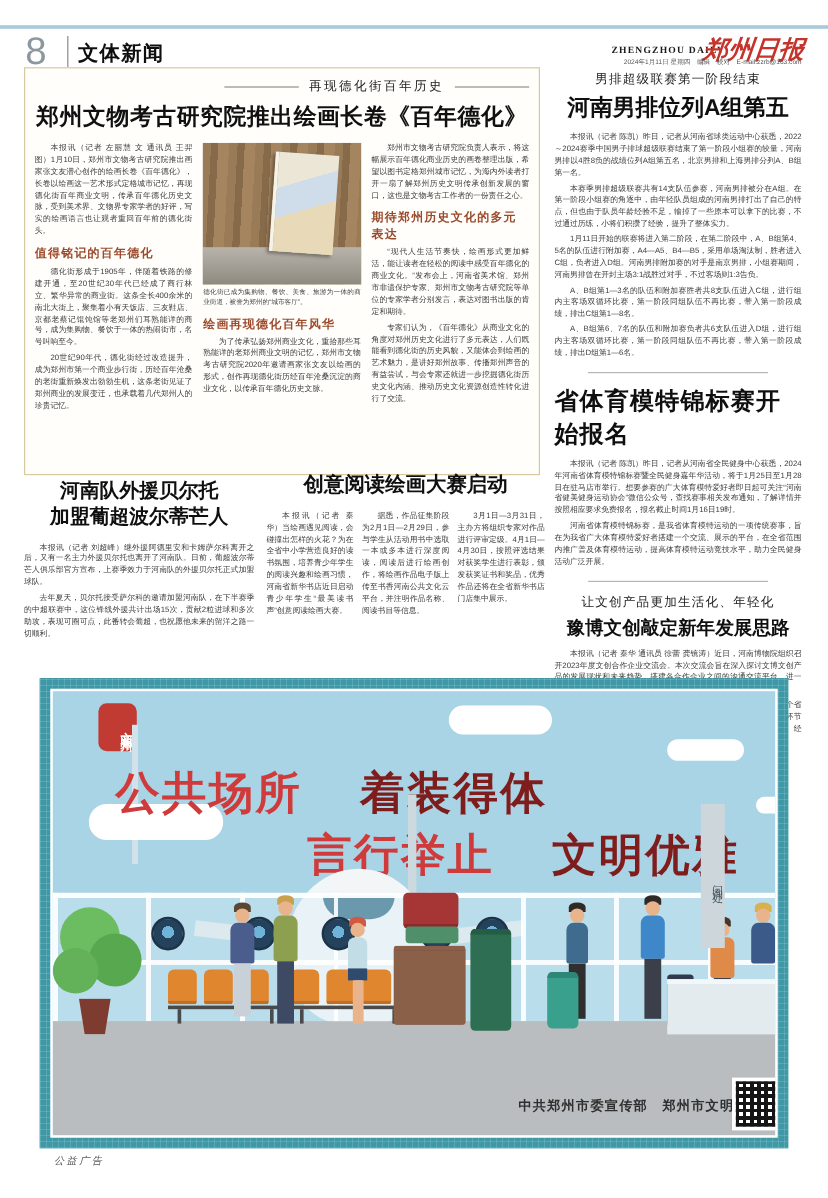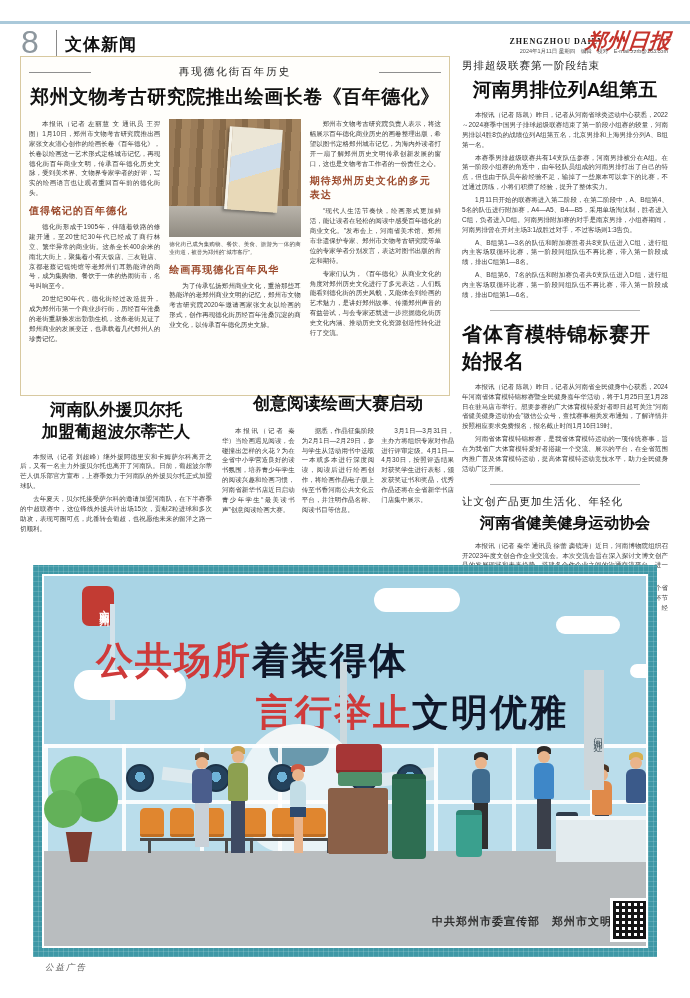--- a/index.html
+++ b/index.html
@@ -9,21 +9,21 @@
   .top-rule{position:absolute;left:0;top:21px;width:690px;height:3px;background:#aac9da;}
   .page-num{position:absolute;left:21px;top:24px;font-size:32px;color:#8d979e;font-weight:400;}
   .head-divider{position:absolute;left:56px;top:30px;width:1px;height:27px;background:#8a8a8a;}
   .section-title{position:absolute;left:65px;top:33px;font-size:17px;font-weight:bold;color:#0e0e0e;letter-spacing:1px;}
   .masthead-en{position:absolute;right:86px;top:37px;font-size:8px;font-weight:bold;letter-spacing:1px;color:#1a1a1a;font-family:"Liberation Serif","DejaVu Serif",serif;}
   .masthead-cn{position:absolute;right:20px;top:27px;font-size:21px;font-weight:bold;font-style:italic;color:#c5342c;font-family:"DejaVu Serif","Liberation Serif",serif;transform:skewX(-6deg);}
   .dateline{position:absolute;right:22px;top:48px;font-size:5.5px;color:#555;}
   
   .main-article{position:absolute;left:20px;top:56px;width:430px;height:340px;border:1px solid #d8c9a0;
                 box-sizing:border-box;padding:6px 8px;background:#fffefb;}
-  .kicker-row{display:flex;align-items:center;justify-content:space-between;margin-top:2px;}
+  .kicker-row{display:flex;align-items:center;justify-content:flex-end;margin-top:2px;}
   .kicker-row .kline{width:62px;height:1px;background:#8f8f8f;}
   .kicker-row .ktext{font-size:10.5px;color:#222;margin:0 9px;letter-spacing:2px;}
   .main-headline{font-size:19px;font-weight:bold;text-align:center;color:#101010;margin-top:5px;letter-spacing:0.5px;}
   .cols{display:flex;gap:9px;margin-top:9px;height:252px;overflow:hidden;}
   .col{flex:1;min-width:0;}
   p.body{font-size:6.5px;line-height:1.52;text-align:justify;color:#3b3b3b;margin:0 0 3px;text-indent:13px;}
   .subhead{font-size:10px;font-weight:bold;color:#9c4a2c;margin:6px 0 4px;letter-spacing:1px;}
   .photo{position:relative;height:118px;overflow:hidden;margin:0 0 3px;
          background:repeating-linear-gradient(93deg,#9a7b58 0 7px,#876a49 7px 13px,#a5855f 13px 22px);}
   .photo .ptable{position:absolute;bottom:0;left:0;right:0;height:26%;background:linear-gradient(#b9b4ab,#8f8a80);}
@@ -34,41 +34,41 @@
   
   .sec-bello{position:absolute;left:20px;top:398px;width:192px;}
   .sec-bello h3{font-size:16.5px;font-weight:bold;text-align:center;color:#0f0f0f;margin:0;line-height:1.35;}
   .sec-bello .bodywrap{margin-top:9px;}
   .sec-reading{position:absolute;left:222px;top:392px;width:232px;}
   .sec-reading h3{font-size:17px;font-weight:bold;text-align:center;color:#0f0f0f;margin:0;line-height:1.4;}
   .sec-reading .rcols{display:flex;gap:7px;margin-top:10px;height:96px;overflow:hidden;}
   .sec-reading .rcol{flex:1;min-width:0;}
   
   .right-col{position:absolute;left:462px;top:56px;width:206px;}
-  .kicker2{font-size:10.5px;text-align:left;color:#1d1d1d;margin:3px 0 4px;letter-spacing:1px;}
+  .kicker2{font-size:10.5px;text-align:center;color:#1d1d1d;margin:3px 0 4px;letter-spacing:1px;}
   .rc-headline{font-size:19px;font-weight:bold;text-align:center;color:#0f0f0f;margin:0 0 7px;}
   .rc-headline2{font-size:20px;font-weight:bold;text-align:left;color:#0f0f0f;margin:0 0 7px;letter-spacing:1px;}
   .rc-headline3{font-size:15.5px;font-weight:bold;text-align:center;color:#0f0f0f;margin:2px 0 7px;}
   .divider{width:150px;height:1px;background:#b5b5b5;margin:10px auto;}
   
   .ad{position:absolute;left:33px;top:565px;width:624px;height:392px;box-sizing:border-box;padding:9px;
       background-color:#3e98a6;
       background-image:repeating-linear-gradient(0deg,rgba(255,255,255,.14) 0 1px,transparent 1px 5px),
                        repeating-linear-gradient(90deg,rgba(255,255,255,.14) 0 1px,transparent 1px 5px);}
   .ad-inner{position:relative;width:100%;height:100%;background:#a9d4e5;border:2px solid #ffffff;
             box-sizing:border-box;overflow:hidden;}
   .stamp{position:absolute;left:38px;top:10px;width:32px;height:40px;background:#c23b33;border-radius:7px;
          color:#fff;writing-mode:vertical-rl;font-size:10px;font-weight:bold;line-height:12px;
          padding:6px 4px;box-sizing:border-box;letter-spacing:2px;text-align:center;}
   .pole{position:absolute;left:66px;top:28px;width:5px;height:116px;background:#d3e2ea;}
   .cloud{position:absolute;background:#fff;border-radius:999px;}
   .slogan{position:absolute;font-weight:bold;letter-spacing:2px;white-space:nowrap;
           font-family:"DejaVu Serif","Liberation Serif",serif;font-size:37px;}
   .slogan .red{color:#cf3a3a;}
-  .slogan .dark{color:#0f172a;}
+  .slogan .dark{color:#7f1d1d;margin-left:48px;}
   .glass{position:absolute;left:0;top:168px;width:100%;height:107px;
          background-color:rgba(219,238,246,.35);
          background-image:repeating-linear-gradient(90deg,rgba(255,255,255,.9) 0 4px,transparent 4px 78px),
                           linear-gradient(180deg,rgba(255,255,255,.95) 0 4px,transparent 4px 56px,rgba(255,255,255,.9) 56px 60px,transparent 60px);}
   .floor{position:absolute;left:0;top:275px;width:100%;height:95px;background:#b9bdbf;}
   .plane-nose{position:absolute;left:195px;top:148px;width:120px;height:130px;background:#f2f6f7;
               border-radius:50% 50% 42% 42%;}
   .cockpit{position:absolute;left:225px;top:170px;width:60px;height:20px;background:#2f6c86;
            border-radius:0 0 26px 26px;}
   .wing{position:absolute;top:196px;width:86px;height:13px;background:#dde7ea;}
@@ -181,21 +181,21 @@
     <p class="body">本赛季男排超级联赛共有14支队伍参赛，河南男排被分在A组。在第一阶段小组赛的角逐中，由年轻队员组成的河南男排打出了自己的特点，但也由于队员年龄经验不足，输掉了一些原本可以拿下的比赛，不过通过历练，小将们积攒了经验，提升了整体实力。</p>
     <p class="body">1月11日开始的联赛将进入第二阶段，在第二阶段中，A、B组第4、5名的队伍进行附加赛，A4—A5、B4—B5，采用单场淘汰制，胜者进入C组，负者进入D组。河南男排附加赛的对手是南京男排，小组赛期间，河南男排曾在开封主场3:1战胜过对手，不过客场则1:3告负。</p>
     <p class="body">A、B组第1—3名的队伍和附加赛胜者共8支队伍进入C组，进行组内主客场双循环比赛，第一阶段同组队伍不再比赛，带入第一阶段成绩，排出C组第1—8名。</p>
     <p class="body">A、B组第6、7名的队伍和附加赛负者共6支队伍进入D组，进行组内主客场双循环比赛，第一阶段同组队伍不再比赛，带入第一阶段成绩，排出D组第1—6名。</p>
     <div class="divider"></div>
     <div class="rc-headline2">省体育模特锦标赛开始报名</div>
     <p class="body">本报讯（记者 陈凯）昨日，记者从河南省全民健身中心获悉，2024年河南省体育模特锦标赛暨全民健身嘉年华活动，将于1月25日至1月28日在驻马店市举行。想要参赛的广大体育模特爱好者即日起可关注“河南省健美健身运动协会”微信公众号，查找赛事相关发布通知，了解详情并按照相应要求免费报名，报名截止时间1月16日19时。</p>
     <p class="body">河南省体育模特锦标赛，是我省体育模特运动的一项传统赛事，旨在为我省广大体育模特爱好者搭建一个交流、展示的平台，在全省范围内推广普及体育模特运动，提高体育模特运动竞技水平，助力全民健身活动广泛开展。</p>
     <div class="divider"></div>
     <div class="kicker2">让文创产品更加生活化、年轻化</div>
-    <div class="rc-headline3">河南省健美健身运动协会</div>
+    <div class="rc-headline3">豫博文创敲定新年发展思路</div>
     <p class="body">本报讯（记者 秦华 通讯员 徐蕾 龚镜涛）近日，河南博物院组织召开2023年度文创合作企业交流会。本次交流会旨在深入探讨文博文创产品的发展现状和未来趋势，搭建各合作企业之间的沟通交流平台，进一步推动文创产业的繁荣和发展。</p>
     <p class="body">会上还发布了2024年豫博文创的主要发展思路。来自全国10余个省市区的30多家文创企业负责人参加会议。在主题分享和自由交流环节中，参会文创企业代表分别从企业优势、文创产品研发、合作情况、经营思路、意见建议等角度进行了分享与交流。</p>
   </div>
 
   <div class="ad">
     <div class="ad-inner">
       <div class="stamp">文明郑州</div>
       <div class="pole"></div>
 
       <div class="cloud" style="left:330px;top:12px;width:86px;height:24px;"></div>

